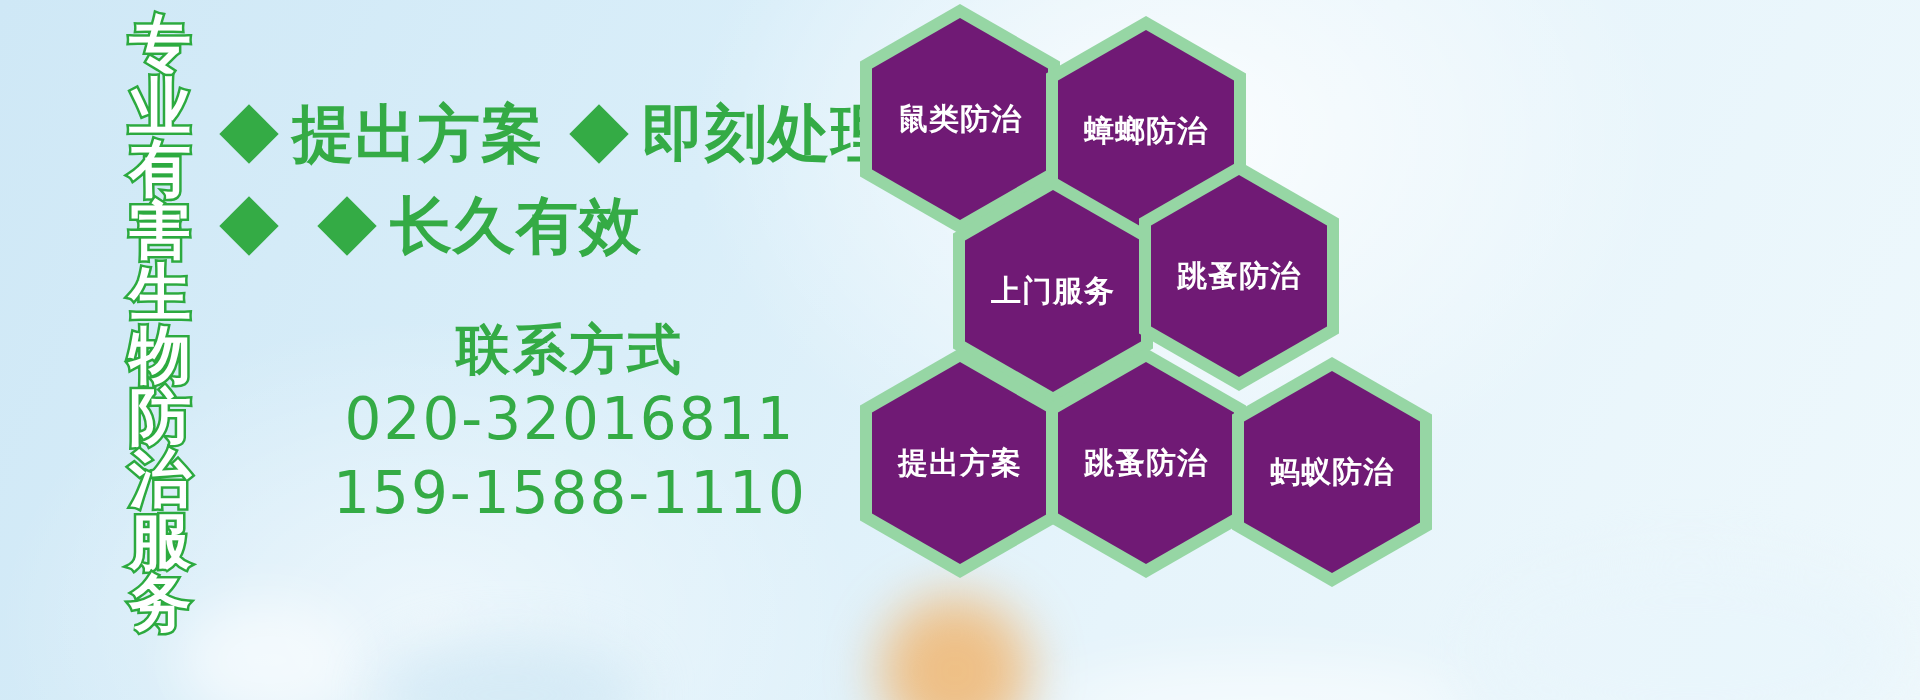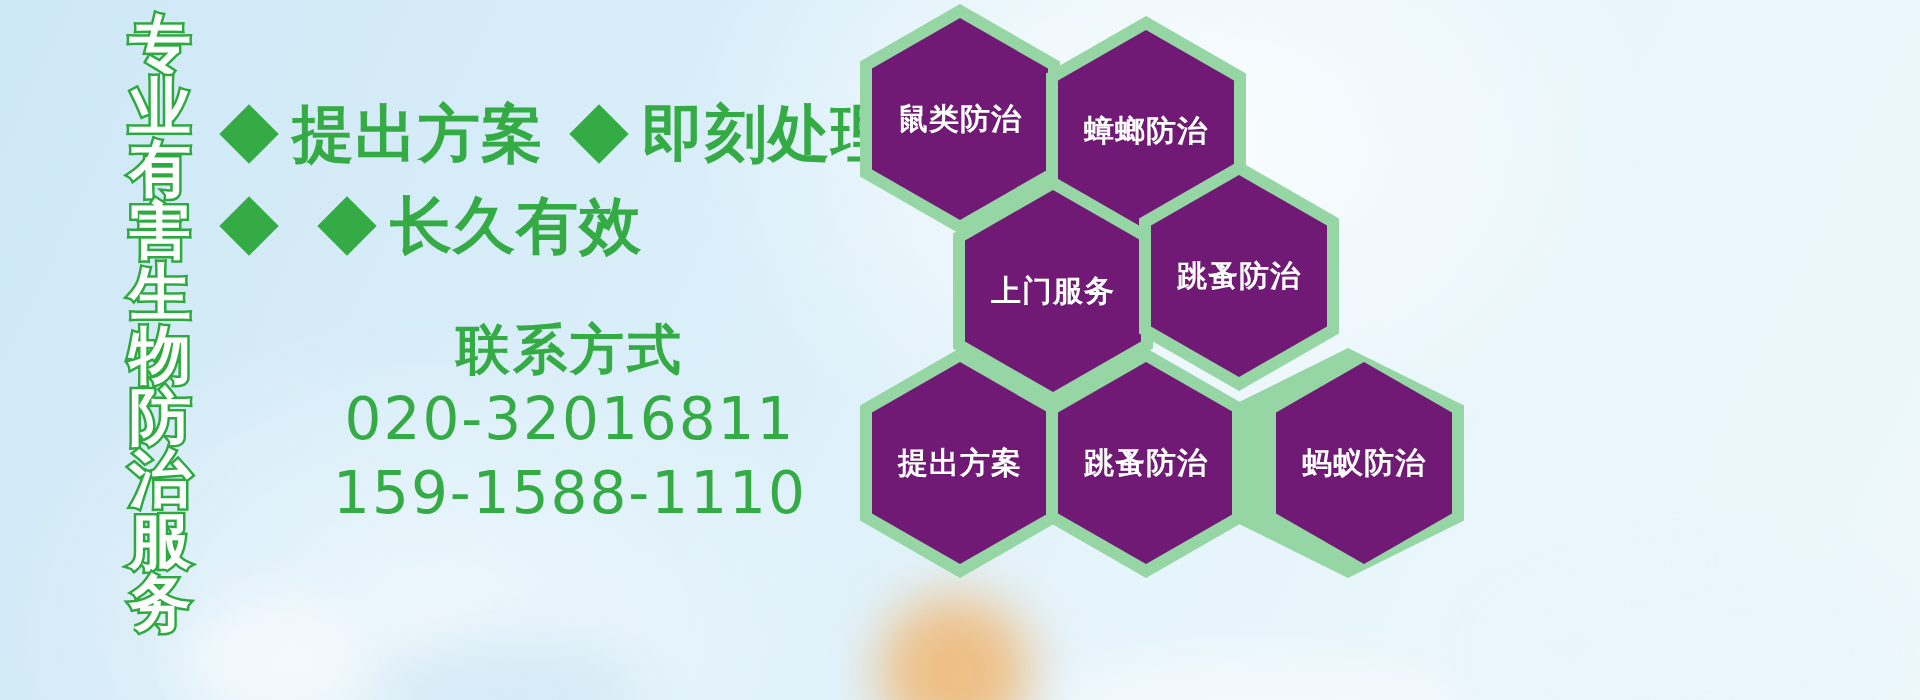--- a/index.html
+++ b/index.html
@@ -154,20 +154,20 @@
     <div class="hex" style="left:0px;top:354px;">
       <div class="inner">
           <span>提出方案</span>
         </div>
     </div>
     <div class="hex" style="left:186px;top:354px;">
       <div class="inner">
           <span>跳蚤防治</span>
         </div>
     </div>
-    <div class="hex" style="left:372px;top:354px;padding-left:32px;">
+    <div class="hex" style="left:372px;top:363px;">
       <div class="inner">
           <span>蚂蚁防治</span>
         </div>
     </div>
   </div>
 
 </div>
 
 </body></html>

